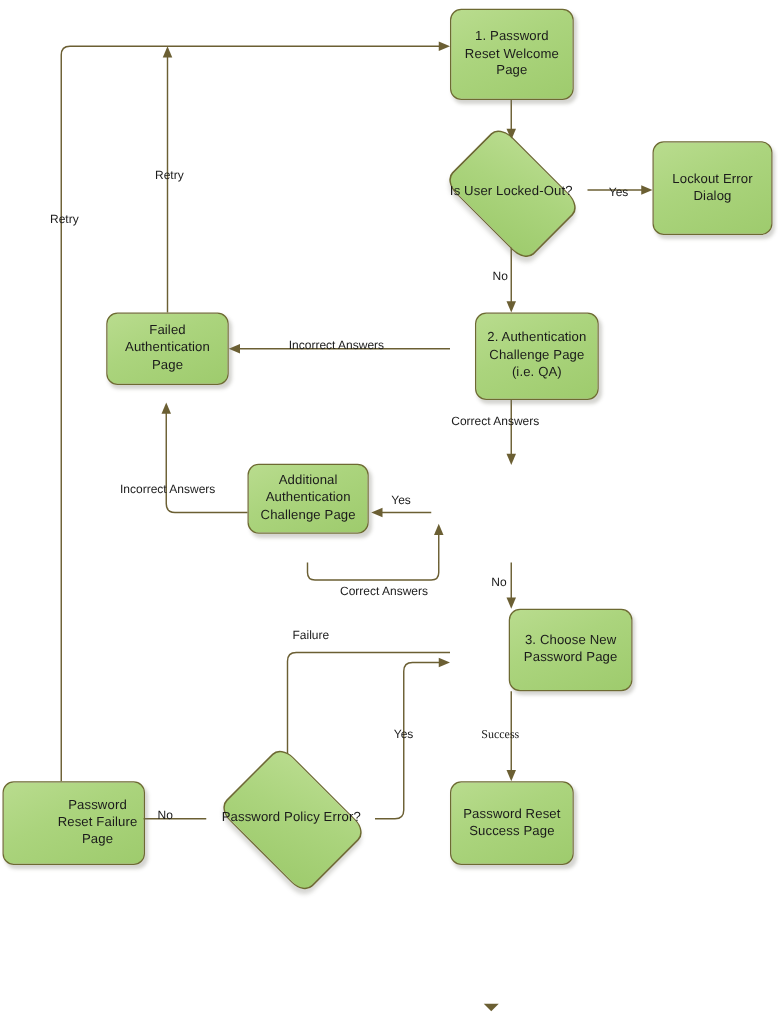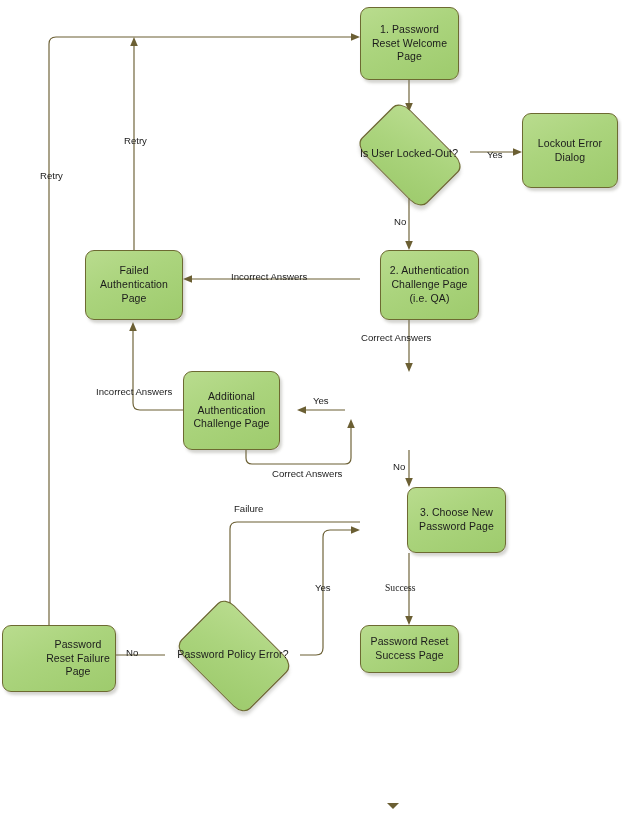--- a/index.html
+++ b/index.html
@@ -140,43 +140,43 @@
 
   <div class="node dec" style="left:345px; top:110px; width:128px; height:88px;">
     <span class="shape" style="width:62px; height:62px; margin-left:-31px; margin-top:-31px; transform:rotate(45deg) scale(1.45,1.0);"></span>
     <span class="txt">Is User Locked-Out?</span>
   </div>
 
   <div class="node proc" style="left:380px; top:250px; width:99px; height:70px;">
     <span class="txt">2. Authentication Challenge Page (i.e. QA)</span>
   </div>
 
-  <div class="node proc" style="left:85px; top:250px; width:98px; height:70px;">
+  <div class="node proc" style="left:85px; top:250px; width:98px; height:58px;">
     <span class="txt">Failed Authentication Page</span>
   </div>
 
 
-  <div class="node proc" style="left:183px; top:371px; width:97px; height:79px;">
+  <div class="node proc" style="left:198px; top:371px; width:97px; height:56px;">
     <span class="txt">Additional Authentication Challenge Page</span>
   </div>
 
   <div class="node proc" style="left:360px; top:487px; width:99px; height:66px;margin-left:47px;">
     <span class="txt">3.  Choose New Password Page</span>
   </div>
 
   <div class="node dec" style="left:165px; top:605px; width:136px; height:100px;">
     <span class="shape" style="width:70px; height:70px; margin-left:-35px; margin-top:-35px; transform:rotate(45deg) scale(1.36,1.0);"></span>
     <span class="txt">Password Policy Error?</span>
   </div>
 
   <div class="node proc" style="left:2px; top:625px; width:114px; height:67px;padding-left:38px;">
     <span class="txt">Password Reset Failure Page</span>
   </div>
 
-  <div class="node proc" style="left:360px; top:625px; width:99px; height:48px;">
+  <div class="node proc" style="left:360px; top:625px; width:99px; height:67px;">
     <span class="txt">Password Reset Success Page</span>
   </div>
 
   <div class="elabel" style="left:487px; top:149px;">Yes</div>
 
   <div class="elabel" style="left:394px; top:216px;">No</div>
 
   <div class="elabel" style="left:231px; top:271px;">Incorrect Answers</div>
 
   <div class="elabel" style="left:361px; top:332px;">Correct Answers</div>

